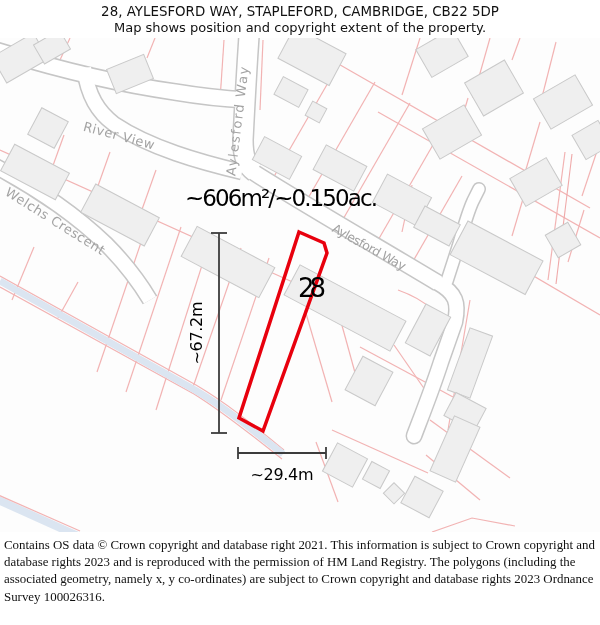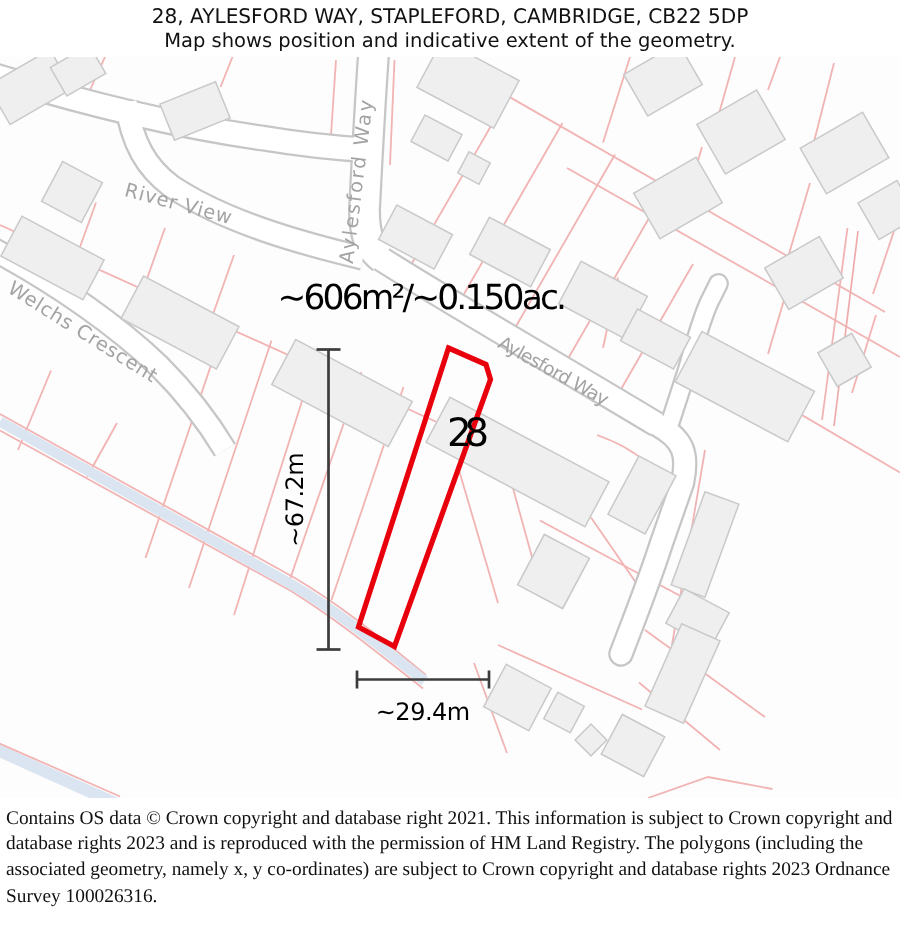--- a/index.html
+++ b/index.html
@@ -26,21 +26,21 @@
   .dim{stroke:#3c3c3c;stroke-width:1.8;}
   .footer{padding:5px 5px 0 4px;font-size:12.9px;line-height:17.2px;color:#111;font-family:Liberation Serif, serif;}
 </style>
 </head>
 <body>
 
 <div class="page">
 
   <div class="header">
     <div class="title">28, AYLESFORD WAY, STAPLEFORD, CAMBRIDGE, CB22 5DP</div>
-    <div class="subtitle">Map shows position and indicative extent of the geometry.</div>
+    <div class="subtitle">Map shows position and copyright extent of the property.</div>
   </div>
 
   <div class="map-wrap">
   <svg width="600" height="494" viewBox="0 38 600 494">
 
     <g>
       <path class="parcel" d="M272,180 L340,62"></path>
       <path class="parcel" d="M307,200 L375,82"></path>
       <path class="parcel" d="M342,221 L410,103"></path>
       <path class="parcel" d="M377,242 L445,124"></path>

